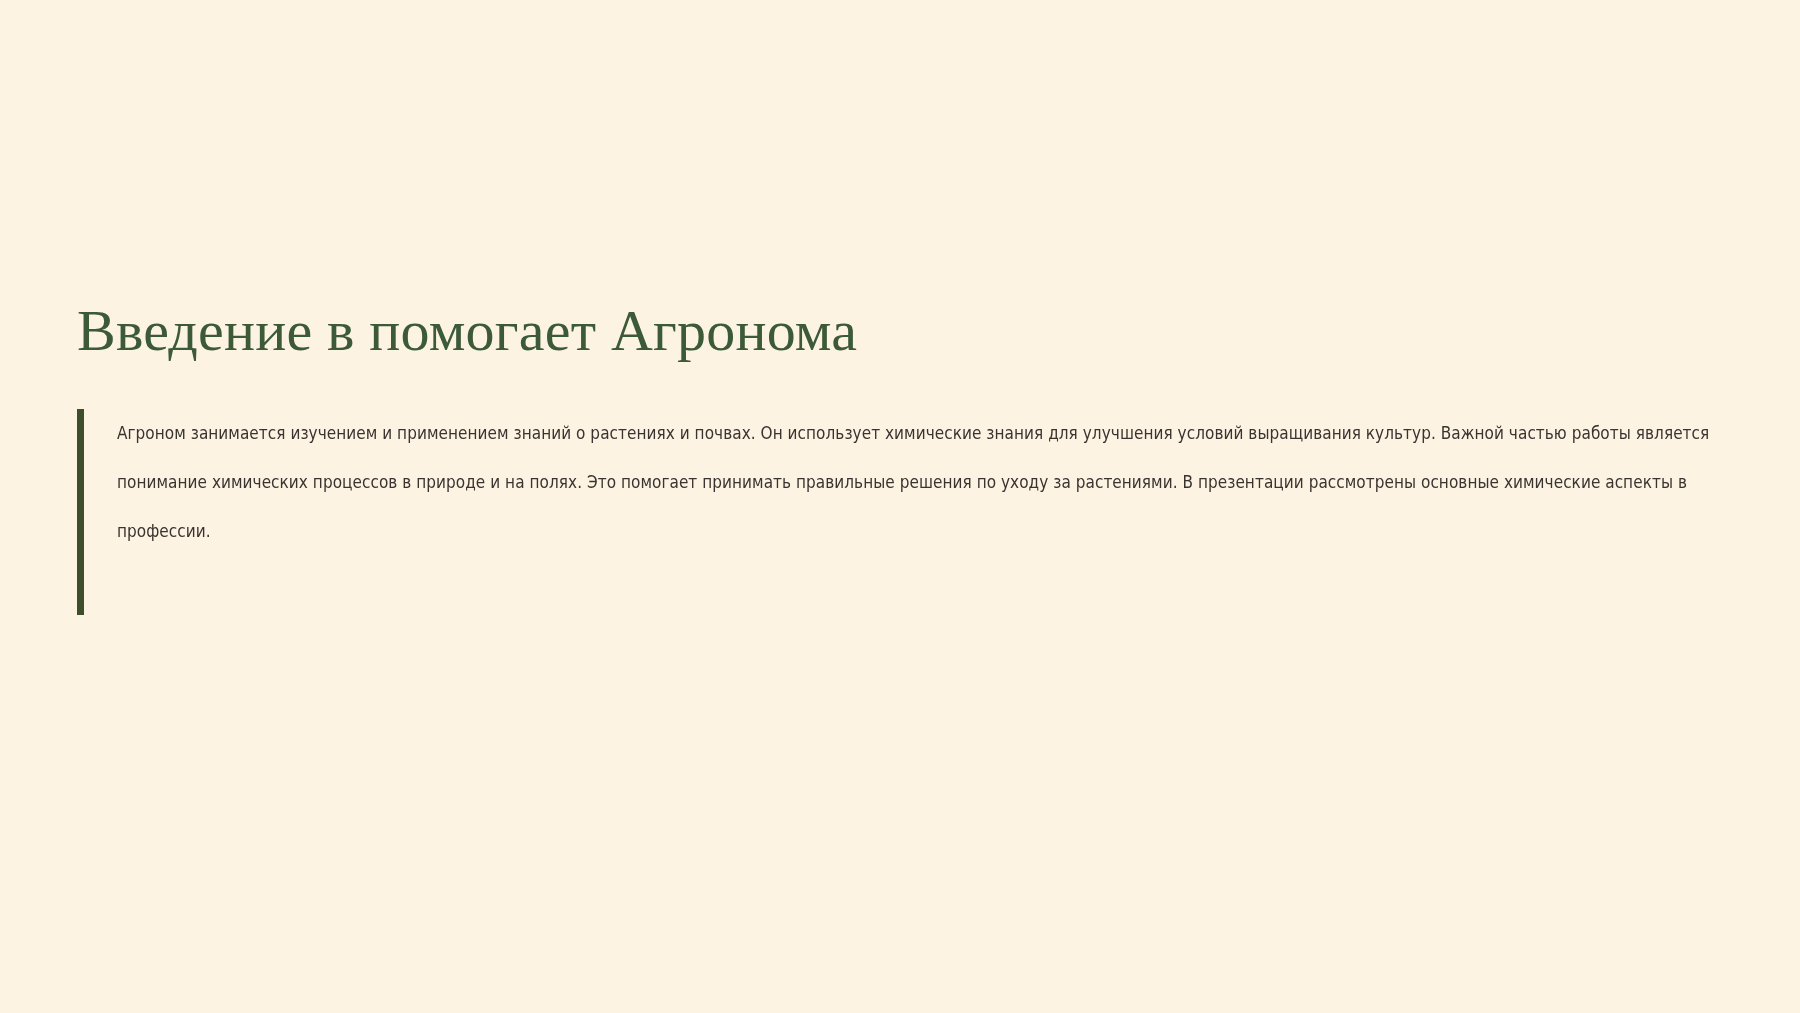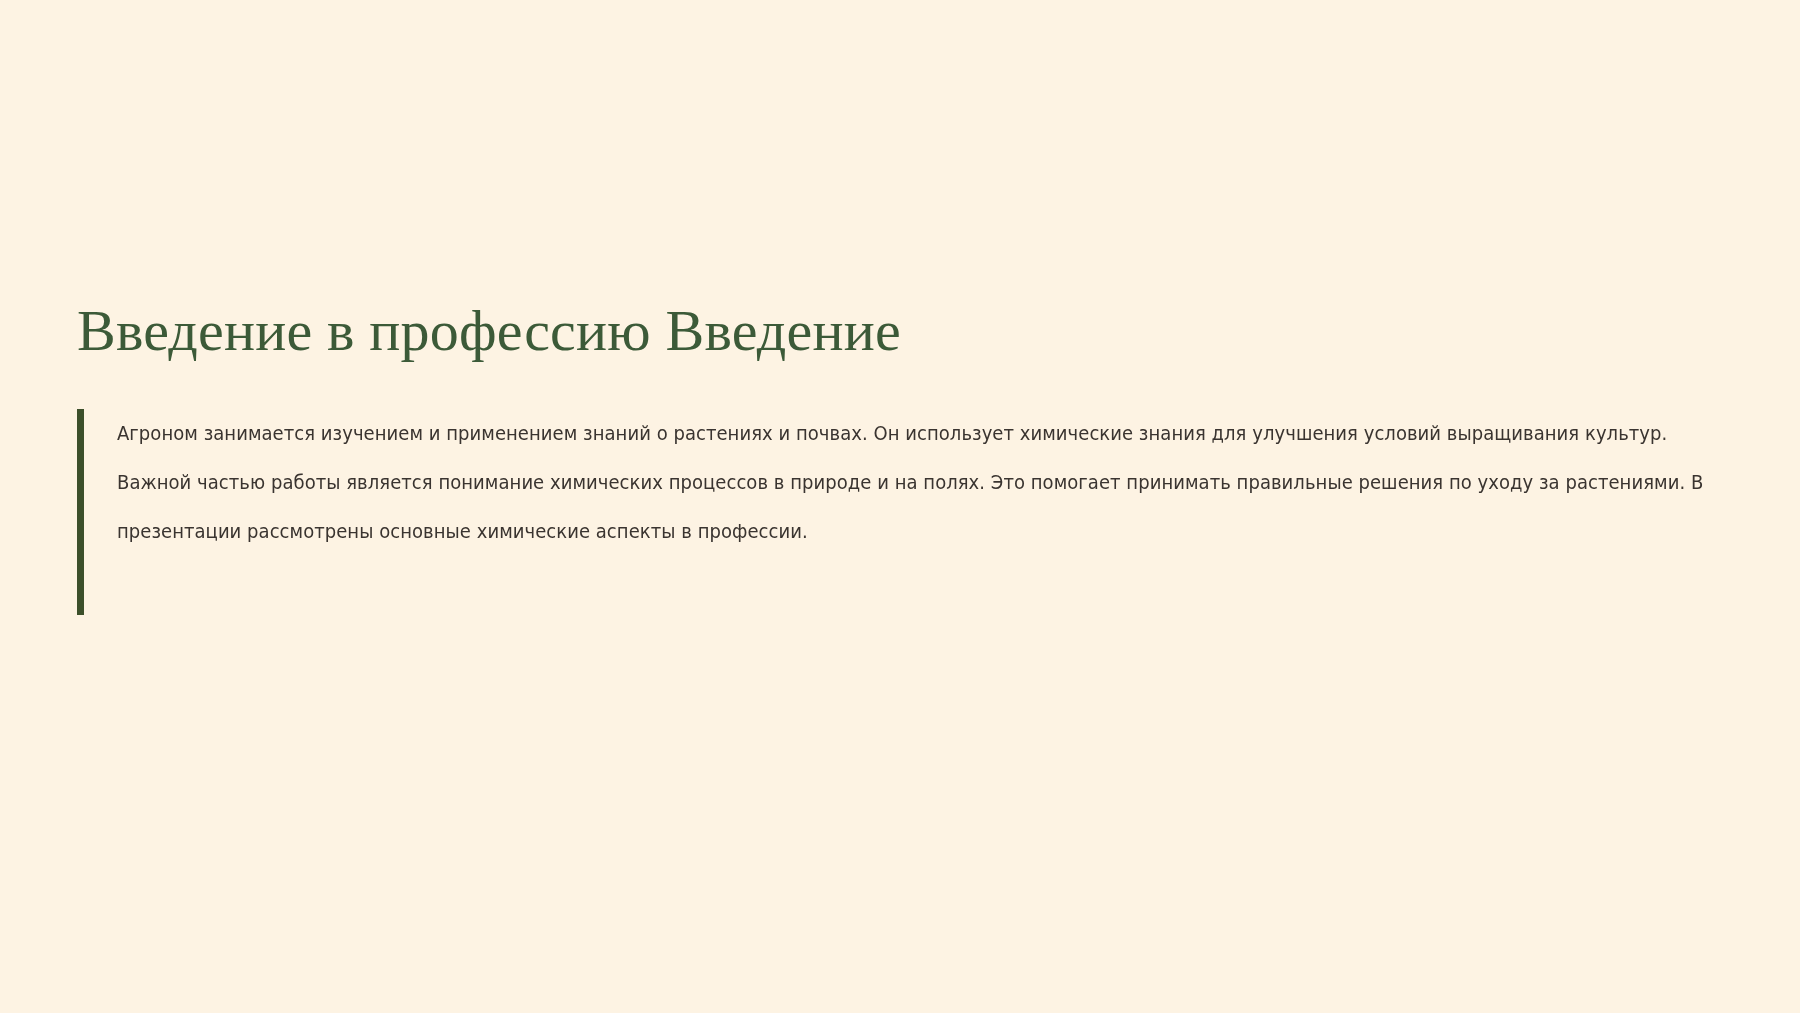--- a/index.html
+++ b/index.html
@@ -58,35 +58,35 @@
     width: 7px;
     height: 206px;
     background: #3c4f2a;
   }
 
   .body-paragraph {
     margin: 0;
     padding: 0;
     width: 1625px;
     font-family: "DejaVu Sans Condensed", "Liberation Sans", "DejaVu Sans", sans-serif;
-    font-size: 20px;
+    font-size: 17px;
     line-height: 49px;
     font-weight: 400;
     color: #3a3430;
     letter-spacing: 0.05px;
     text-align: left;
   }
 </style>
 </head>
 <body>
 
 <div class="slide">
   <div class="slide-content">
 
-    <h1 class="slide-title">Введение в профессию Введение</h1>
+    <h1 class="slide-title">Введение в помогает Агронома</h1>
 
     <div class="body-block">
       <span class="accent-bar"></span>
       <p class="body-paragraph">Агроном занимается изучением и применением знаний о растениях и почвах. Он использует химические знания для улучшения условий выращивания культур. Важной частью работы является понимание химических процессов в природе и на полях. Это помогает принимать правильные решения по уходу за растениями. В презентации рассмотрены основные химические аспекты в профессии.</p>
     </div>
 
   </div>
 </div>
 
 </body></html>

